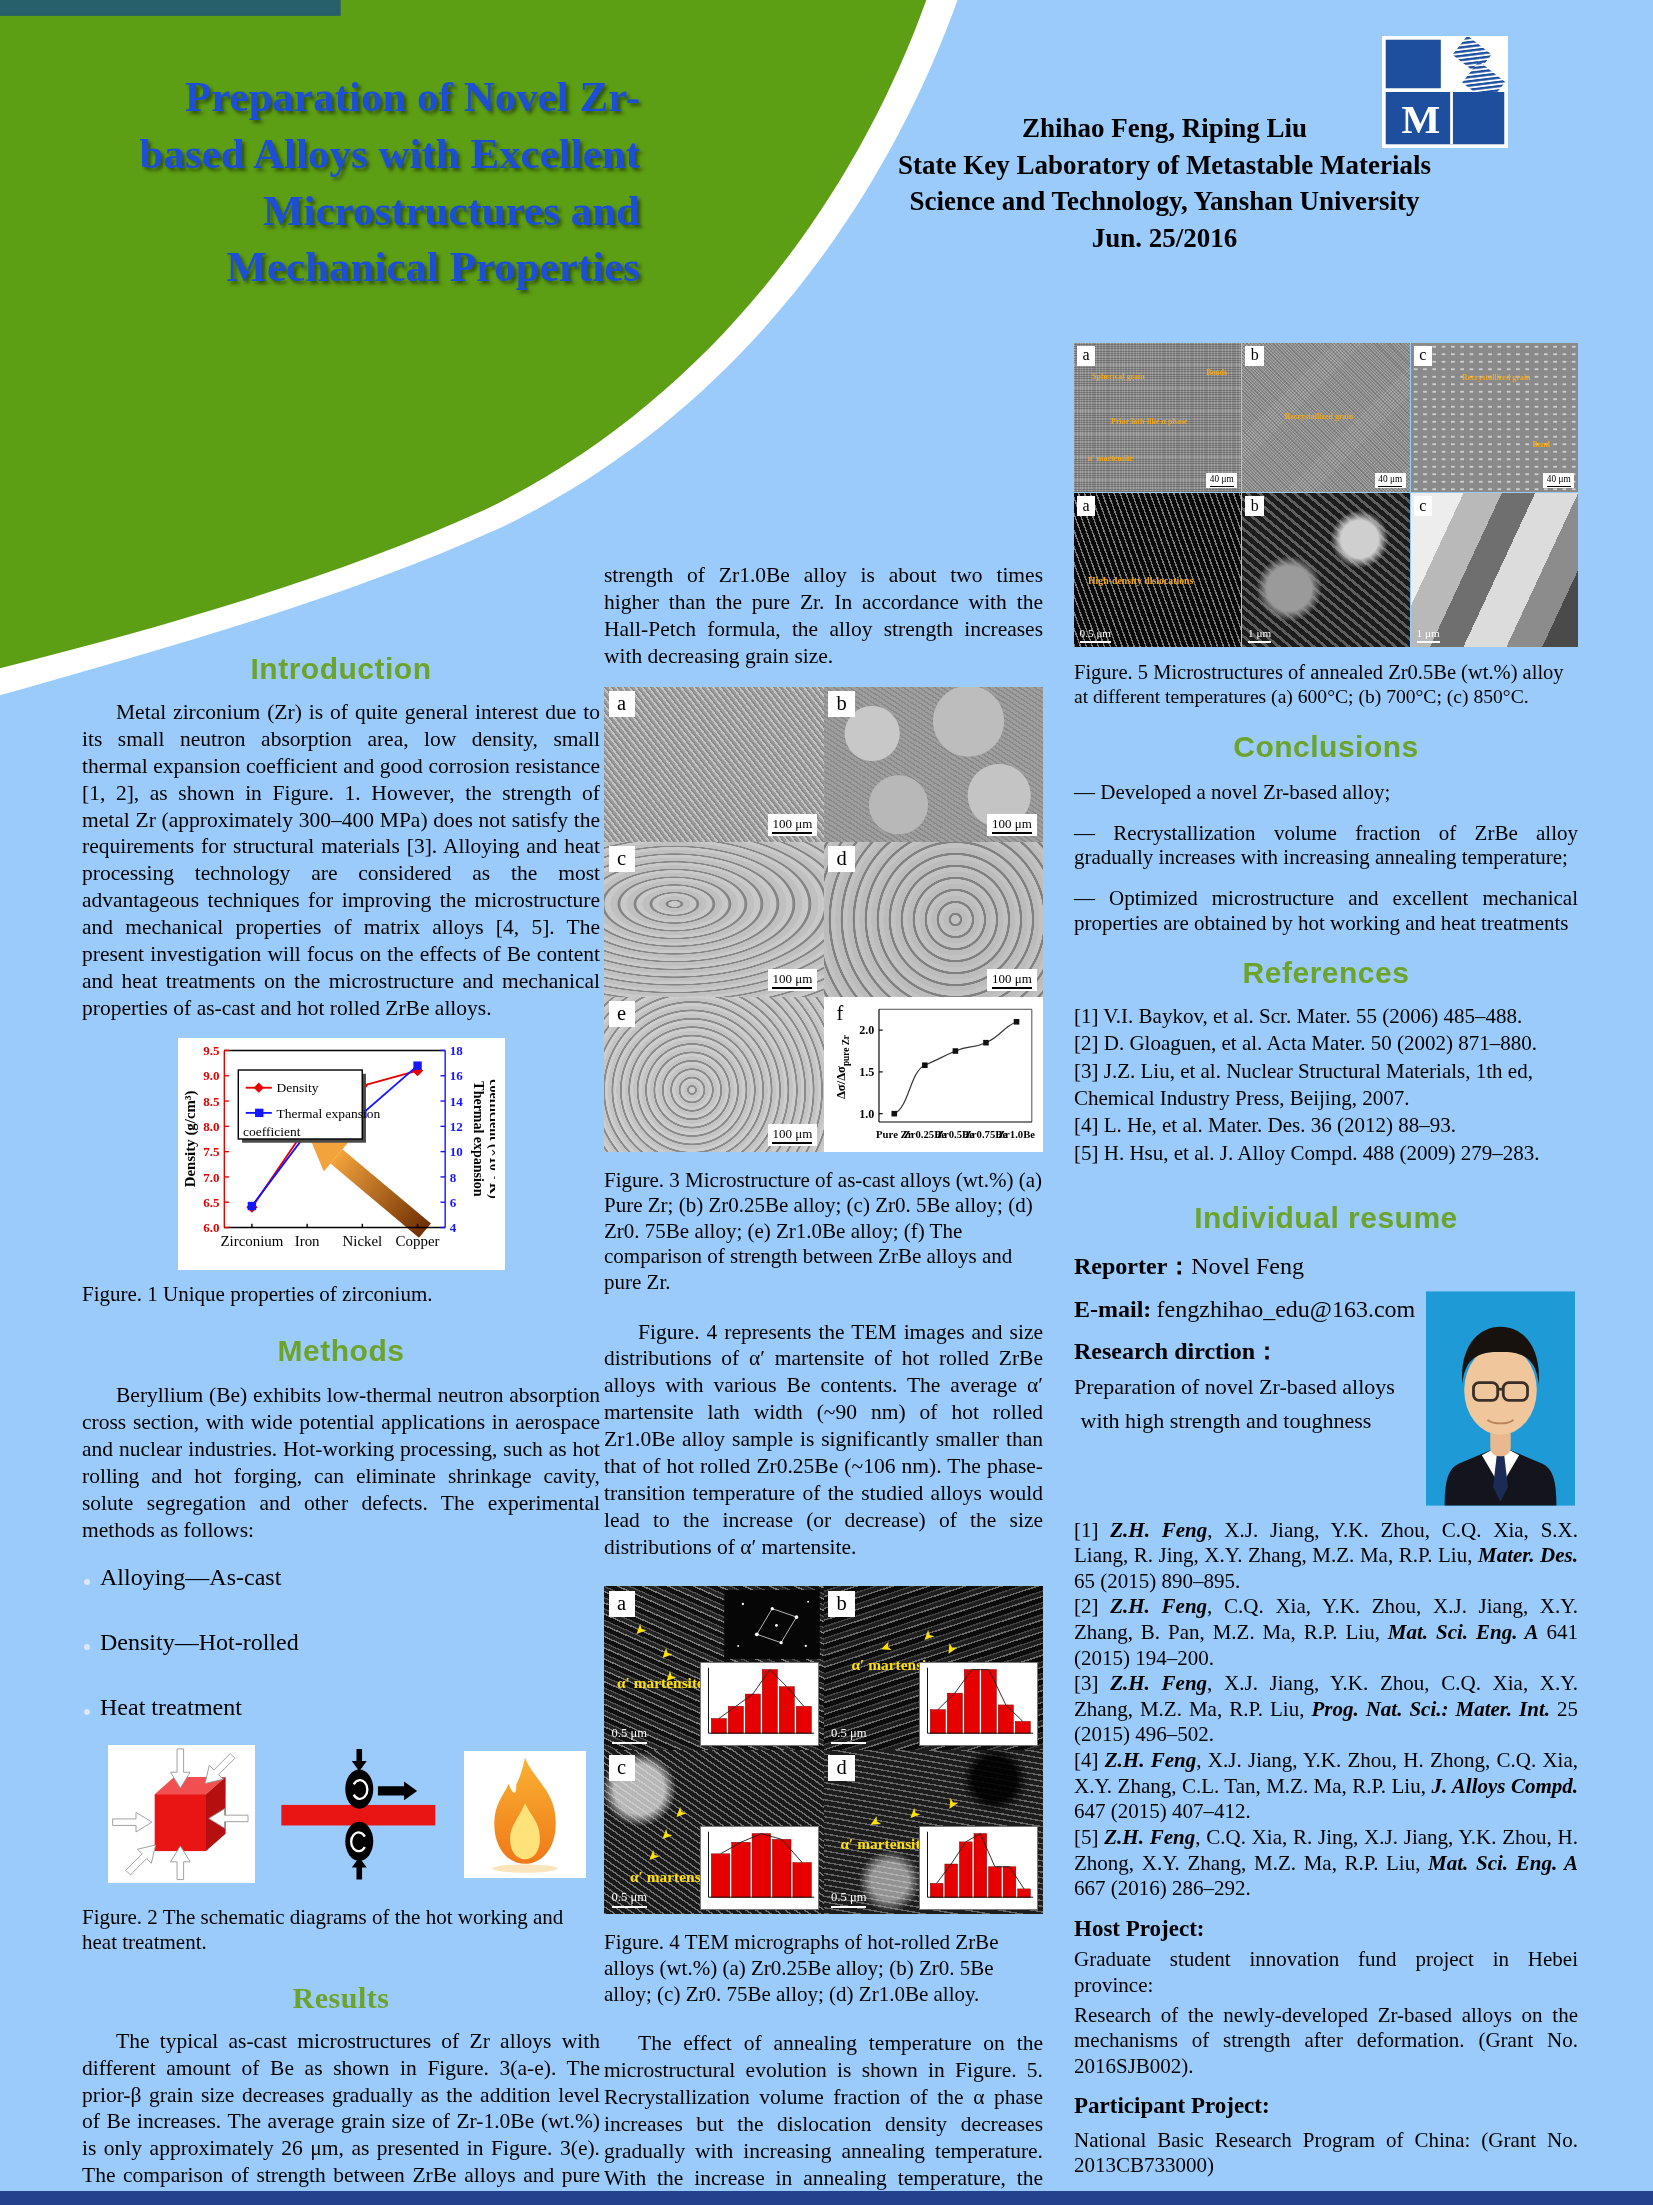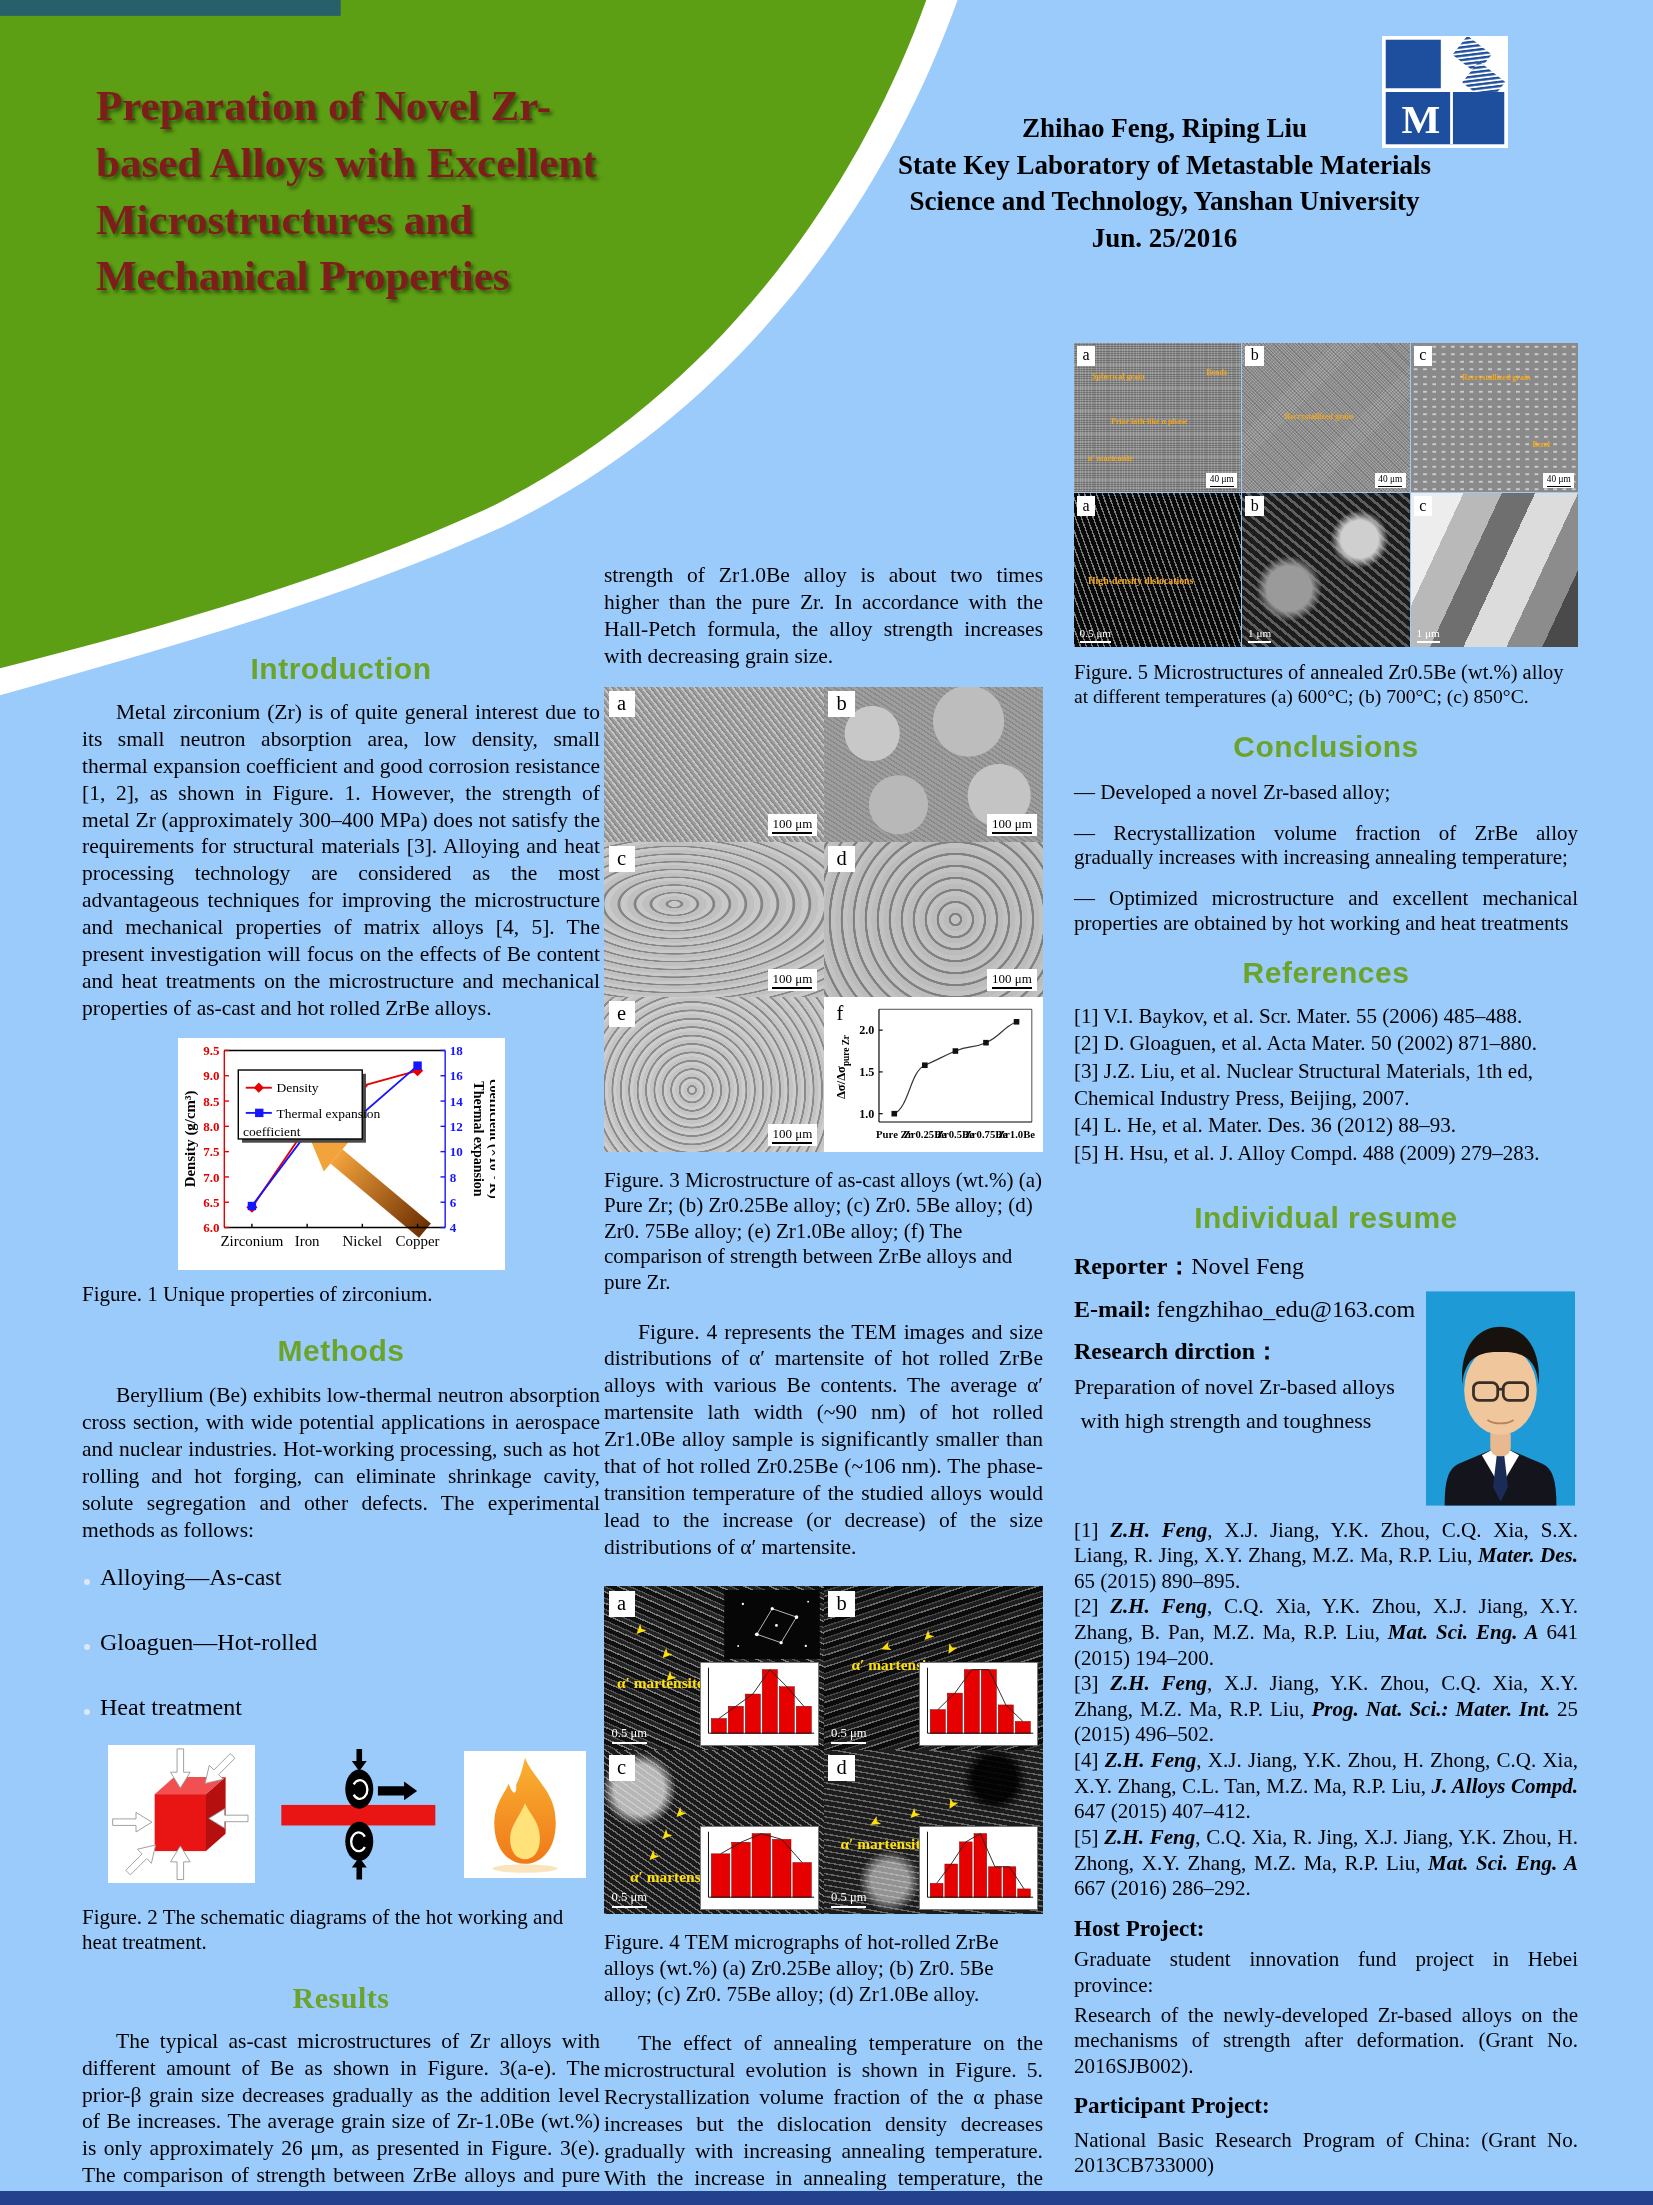--- a/index.html
+++ b/index.html
@@ -2,21 +2,21 @@
 <html style="font-size:7.5px"><head>
 <meta charset="utf-8">
 <style>
   html,body{margin:0;padding:0;background:#9ACBFB;}
   #poster{position:relative;width:1654px;height:2205px;background:#9ACBFB;overflow:hidden;
           font-family:"Liberation Serif",serif;color:#000;}
   svg{font-family:"Liberation Serif",serif;}
 
   
   #blobwrap{position:absolute;left:0;top:0;width:1008px;height:714px;}
-  #title{position:absolute;left:96px;top:78px;width:544px;text-align:left;color:#7f1d1d;
+  #title{position:absolute;left:96px;top:69px;width:544px;text-align:right;color:#1d4ed8;
          font-weight:bold;font-size:43px;line-height:1.32;text-shadow:2.8px 2.8px 3.7px rgba(0,0,0,.45);}
   #authorblock{position:absolute;left:838px;top:110px;width:653px;text-align:center;
                font-weight:bold;font-size:27px;line-height:1.36;color:#000;}
   #authorblock .aline{margin:0;}
   #logo{position:absolute;left:1382px;top:36px;width:126px;height:112px;background:#fff;}
   #bottombar{position:absolute;left:0;bottom:0;width:100%;height:14px;background:#24418E;}
 
   
   .col{position:absolute;}
   h2.sec{font-family:"Liberation Sans",sans-serif;font-weight:bold;font-size:30px;color:#6CA42B;
@@ -257,21 +257,21 @@
           <text x="662" y="206" transform="rotate(90 662 206)" text-anchor="middle" font-size="30" font-weight="bold">coefficient (×10⁻⁶ K)</text>
         </svg>
     </div>
     <div id="fig1cap" class="cap">Figure. 1 Unique properties of zirconium.</div>
 
     <h2 id="methods-h" class="sec">Methods</h2>
     <p id="methods-p" class="body ind">Beryllium (Be) exhibits low-thermal neutron absorption cross section, with wide potential applications in aerospace and nuclear industries. Hot-working processing, such as hot rolling and hot forging, can eliminate shrinkage cavity, solute segregation and other defects. The experimental methods as follows:</p>
 
     <div class="bullets">
         <div class="bullet">Alloying—As-cast</div>
-        <div class="bullet">Gloaguen—Hot-rolled</div>
+        <div class="bullet">Density—Hot-rolled</div>
         <div class="bullet">Heat treatment</div>
       </div>
 
     <div id="fig2row">
 
       <div class="f2box" style="width:147px;height:138px">
         <svg width="147" height="138" viewBox="0 0 315 295">
           <rect width="315" height="295" fill="#fff"></rect>
           <polygon points="100,105 142,68 252,68 210,105" fill="#F25050"></polygon>
           <polygon points="210,105 252,68 252,190 210,227" fill="#B50F0F"></polygon>

